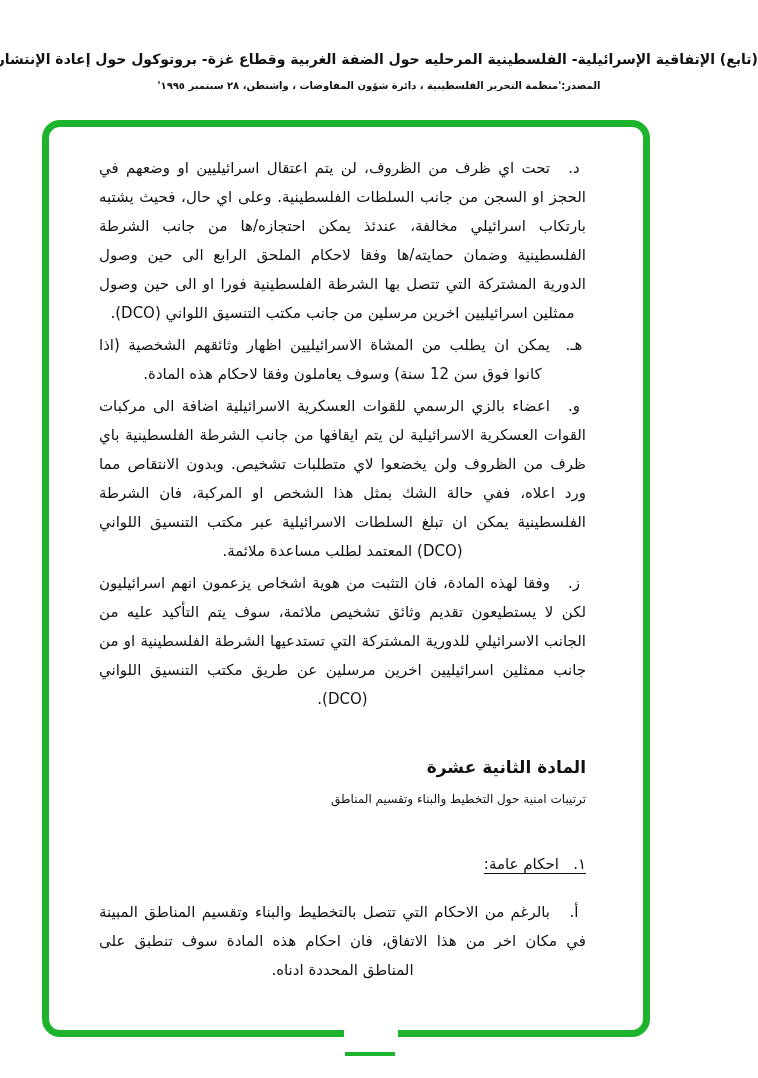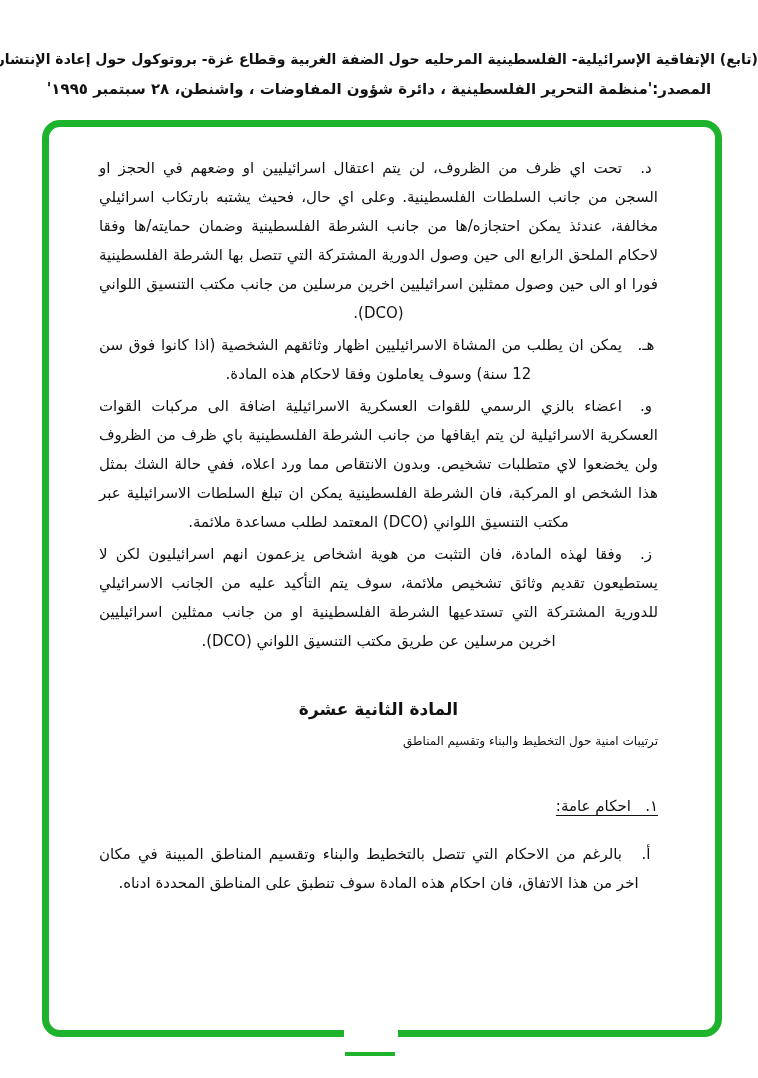--- a/index.html
+++ b/index.html
@@ -12,26 +12,26 @@
     overflow: hidden;
   }
   .page { position: relative; width: 758px; height: 1078px; background: #ffffff; }
 
   
   .doc-header { position: absolute; top: 48px; left: 0; width: 758px; text-align: center; direction: rtl; }
   .doc-title {
     font-size: 14px; font-weight: bold; white-space: nowrap;
     line-height: 22px; letter-spacing: 0;
   }
-  .doc-source { font-size: 15px; font-weight: bold; margin-top: 10px; white-space: nowrap; }
+  .doc-source { font-size: 10px; font-weight: bold; margin-top: 10px; white-space: nowrap; }
 
   
   .frame {
     position: absolute; left: 42px; top: 120px;
-    width: 680px; height: 917px;
+    width: 608px; height: 917px;
     border: 7px solid var(--green, #1db32d);
     border-radius: 18px;
     background: #ffffff;
   }
   .frame-content {
     direction: rtl;
     padding: 27px 57px 0 50px;
     font-size: 15px;
     line-height: 29px;
   }
@@ -40,21 +40,21 @@
   .clause {
     text-align: justify;
     text-align-last: center; 
     margin-bottom: 3px;
   }
   .clause-label { display: inline-block; min-width: 24px; margin-left: 12px; }
 
   
   .article-title {
     margin-top: 40px;
-    text-align: center;
+    text-align: right;
     font-size: 17px; font-weight: bold;
     line-height: 26px;
   }
   .article-subtitle { text-align: right; font-size: 12px; line-height: 26px; margin-top: 6px; }
 
   
   .section-heading { margin-top: 40px; text-align: right; line-height: 24px; }
   .section-heading .section-text { text-decoration: underline; text-underline-offset: 4px; }
   .sub-clause { margin-top: 22px; }
 

